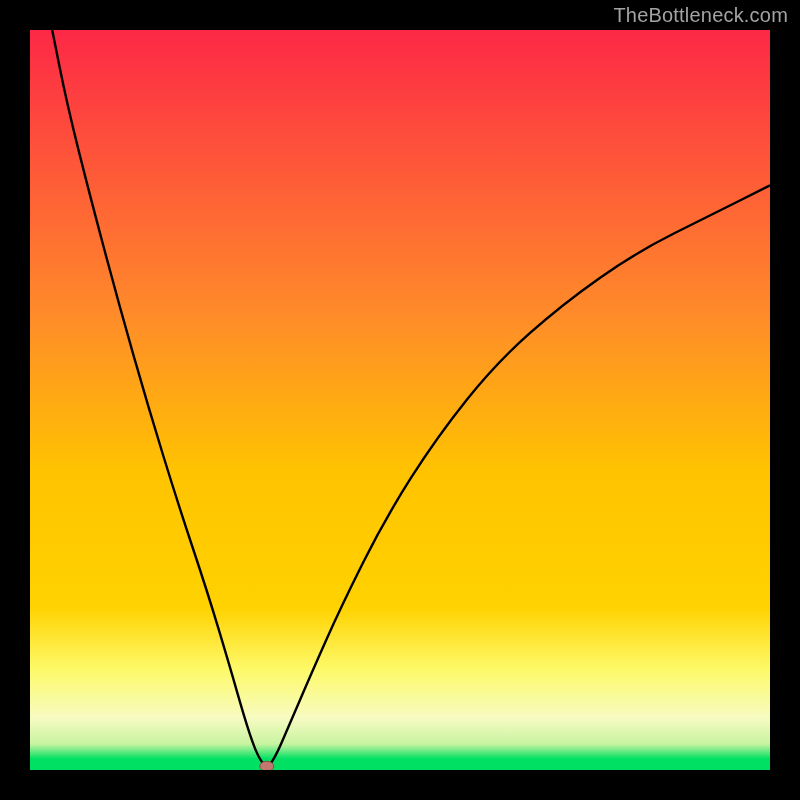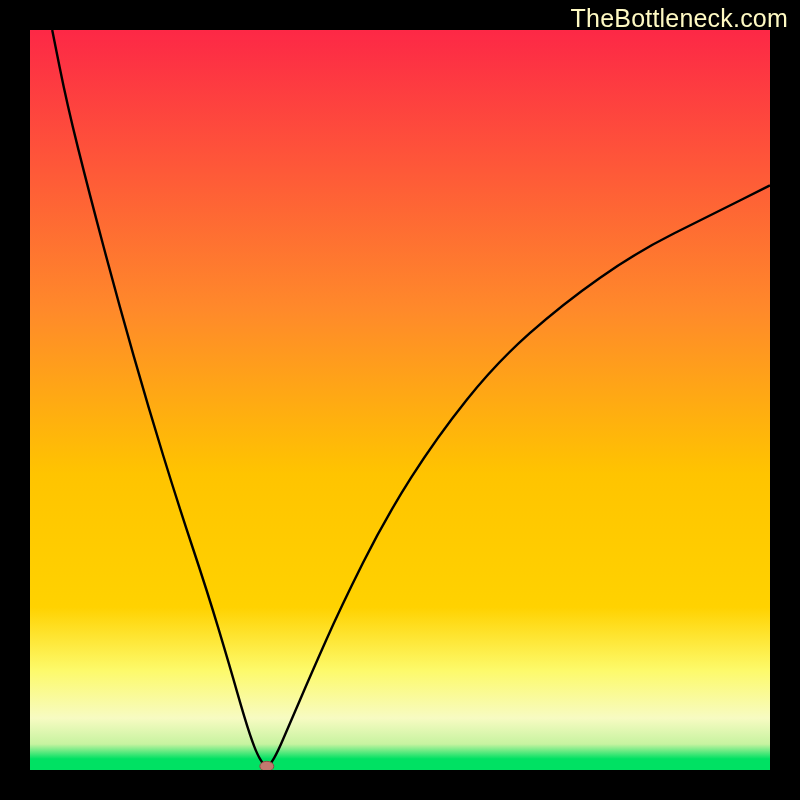--- a/index.html
+++ b/index.html
@@ -21,22 +21,22 @@
     position: absolute;
     left: 30px;
     top: 30px;
     width: 740px;
     height: 740px;
   }
   .watermark {
     position: absolute;
     top: 4px;
     right: 12px;
-    color: #fef9c3;
-    font-size: 25px;
+    color: #a3a3a3;
+    font-size: 20px;
     font-weight: 500;
     letter-spacing: 0.2px;
     user-select: none;
   }
   svg {
     display: block;
   }
 </style>
 </head>
 <body>

